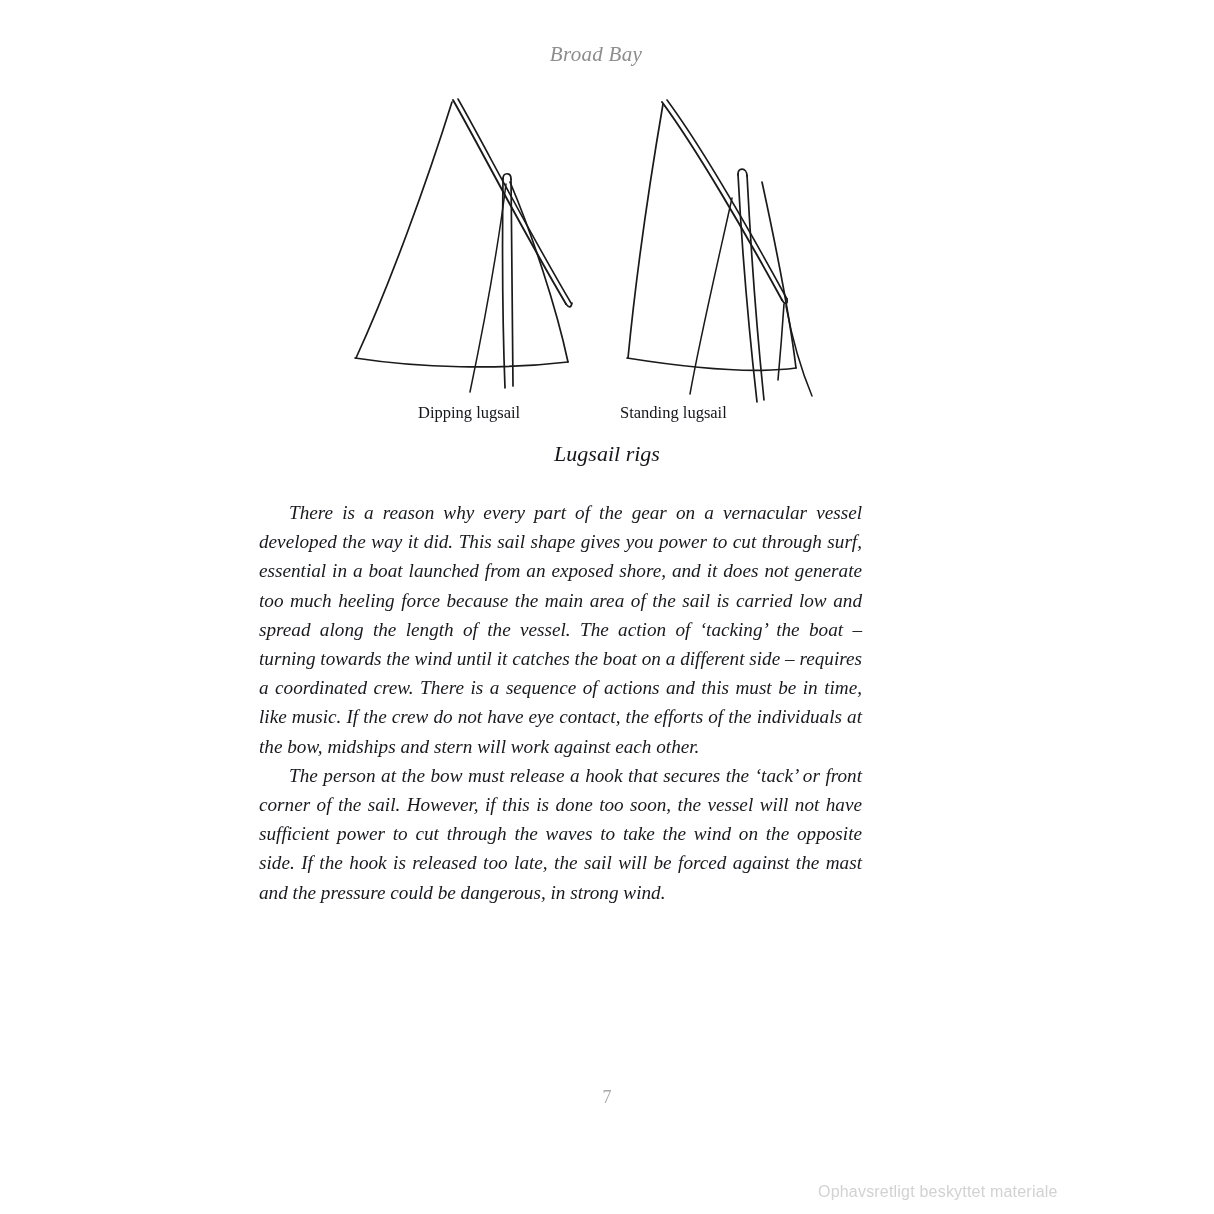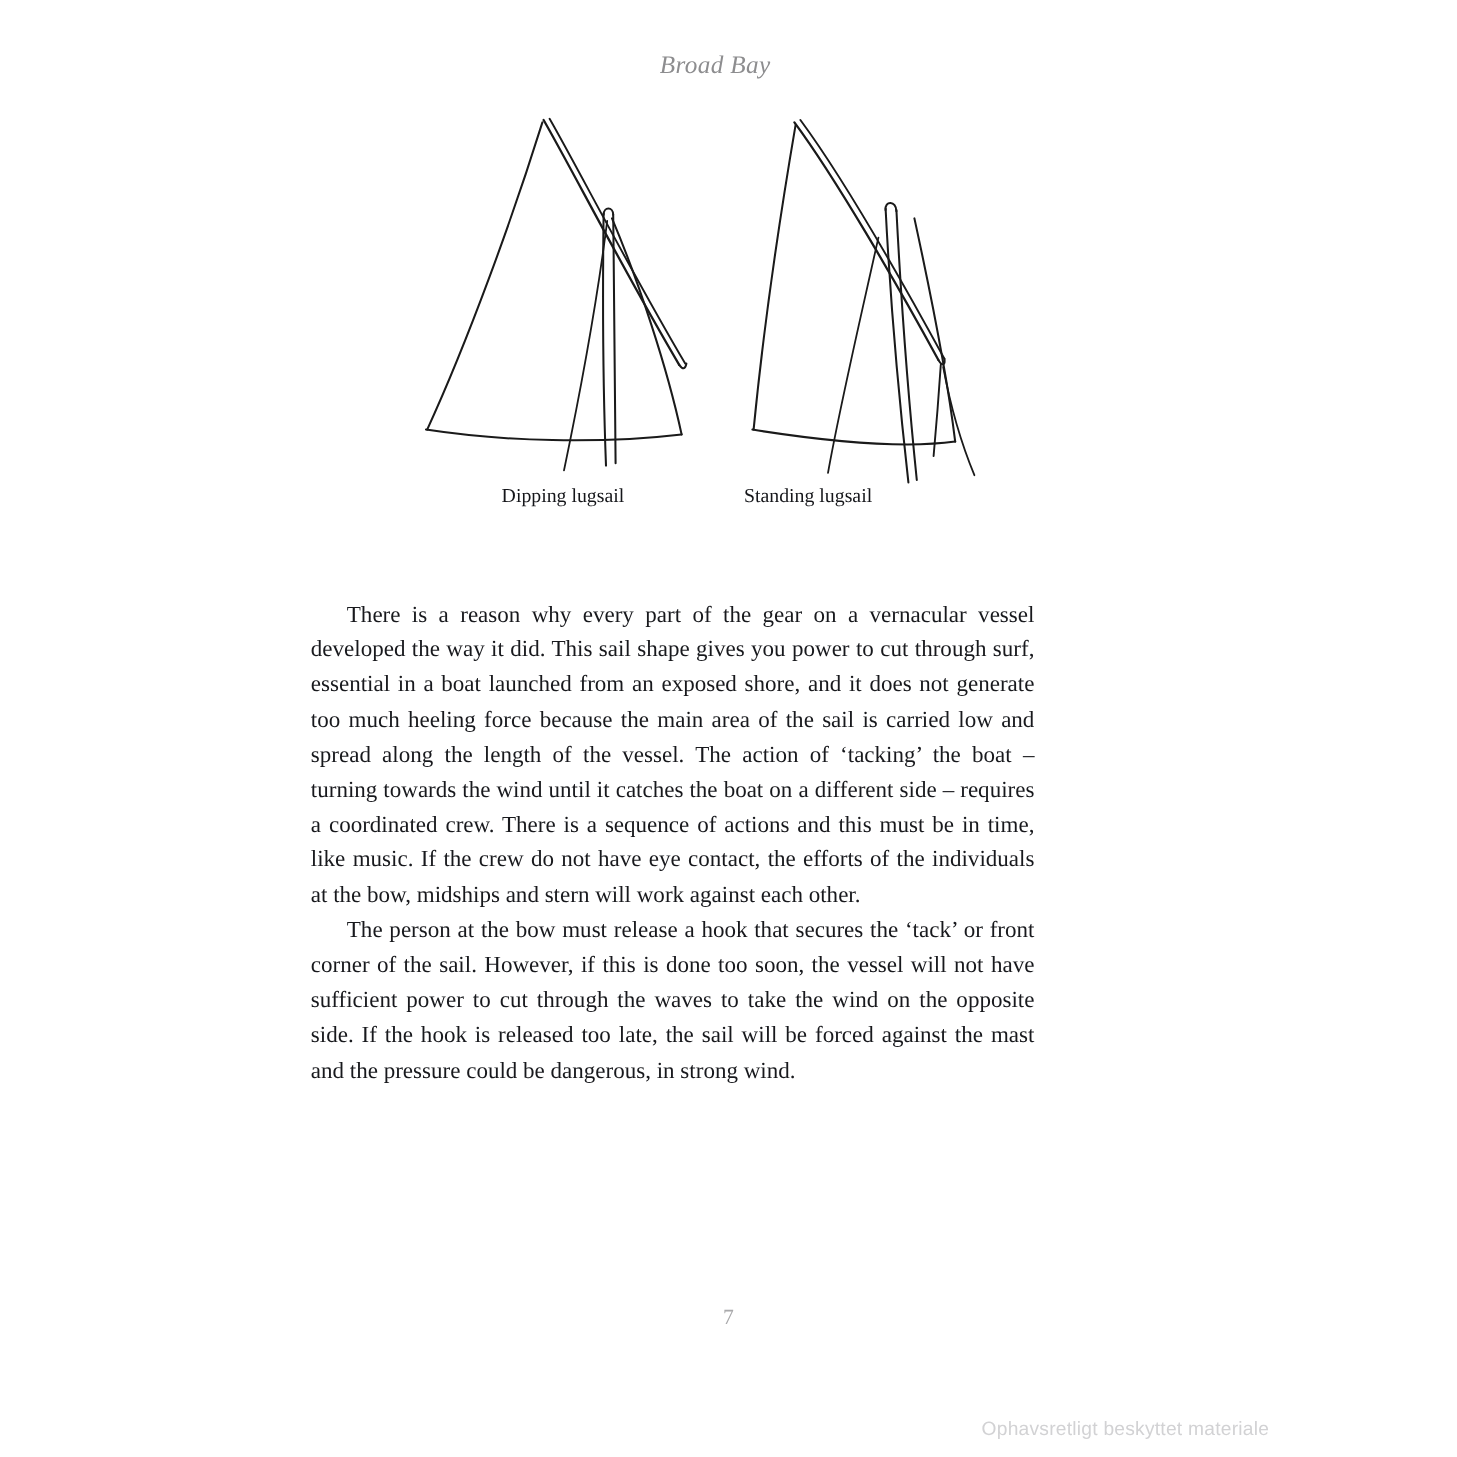--- a/index.html
+++ b/index.html
@@ -83,20 +83,21 @@
     color: #18191d;
     text-align: justify;
     text-justify: inter-word;
   }
   .body-text p {
     margin: 0;
     text-indent: 0;
   }
   .body-text p.indent {
     text-indent: 30px;
+    font-style: italic;
   }
 
   
   .folio {
     position: absolute;
     top: 1087px;
     left: 0;
     width: 1214px;
     text-align: center;
     font-family: "Liberation Serif", serif;
@@ -168,20 +169,21 @@
         <path d="M186 220 C 192 252, 202 286, 212 310" stroke-width="1.5"></path>
       </g>
     </svg>
   </div>
 
   <div class="fig-labels">
     <span class="fig-label left">Dipping lugsail</span>
     <span class="fig-label right">Standing lugsail</span>
   </div>
 
+  <div class="fig-caption">Lugsail rigs</div>
 
   <div class="body-text">
     <p class="indent">There is a reason why every part of the gear on a vernacular vessel developed the way it did. This sail shape gives you power to cut through surf, essential in a boat launched from an exposed shore, and it does not generate too much heeling force because the main area of the sail is carried low and spread along the length of the vessel. The action of ‘tacking’ the boat – turning towards the wind until it catches the boat on a different side – requires a coordinated crew. There is a sequence of actions and this must be in time, like music. If the crew do not have eye contact, the efforts of the individuals at the bow, midships and stern will work against each other.</p>
     <p class="indent">The person at the bow must release a hook that secures the ‘tack’ or front corner of the sail. However, if this is done too soon, the vessel will not have sufficient power to cut through the waves to take the wind on the opposite side. If the hook is released too late, the sail will be forced against the mast and the pressure could be dangerous, in strong wind.</p>
   </div>
 
   <div class="folio">7</div>
 
   <div class="watermark">Ophavsretligt beskyttet materiale</div>
 

